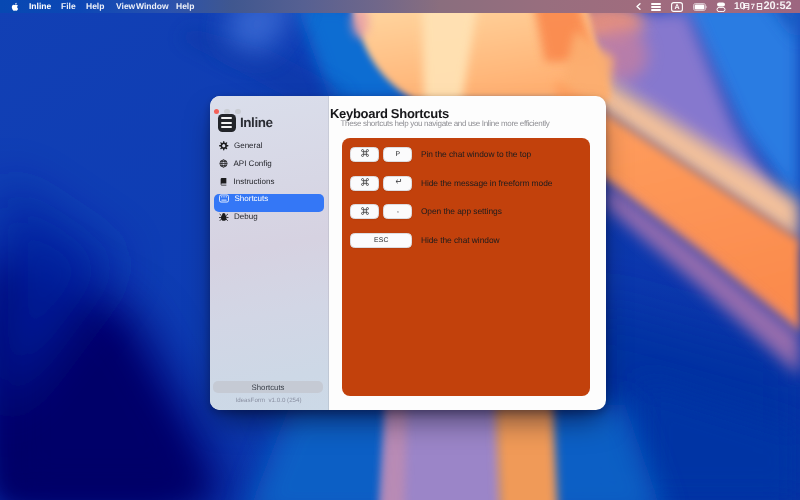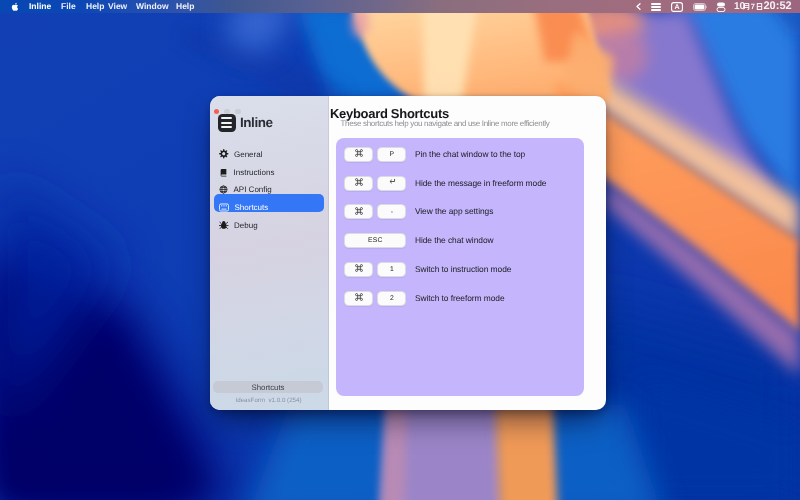--- a/index.html
+++ b/index.html
@@ -28,32 +28,32 @@
 }
 .lights { position:absolute; left:3.5px; top:5.3px; }
 .lights i { display:inline-block; width:5.6px; height:5.6px; border-radius:50%; margin-right:5.4px; }
 .l-red { background:#f35f57; }
 .l-gray { background:#c9ccd3; }
 #applogo { position:absolute; left:8px; top:18px; width:17.5px; height:17.5px; border-radius:4.5px; background:#23252a; }
 #applogo .bar { position:absolute; left:3.2px; width:11.1px; height:2.1px; border-radius:1px; background:#f4f4f4; }
 #apptitle { position:absolute; left:30px; top:18px; height:17.5px; line-height:17.5px; font-size:13.5px; font-weight:bold; color:#2b2d34; letter-spacing:-0.45px; }
 
 #nav { position:absolute; left:4px; top:45.2px; width:110px; }
-.nv { position:relative; height:17.7px; border-radius:5px; display:flex; align-items:flex-end; color:#1f2026; font-size:8px; }
+.nv { position:relative; height:17.7px; border-radius:5px; display:flex; align-items:flex-start; color:#1f2026; font-size:8px; }
 .nv svg { margin-left:5px; margin-right:5.5px; flex:0 0 auto; }
 .nv.sel { background:#3477f6; color:#fff; }
 
 #feedback { position:absolute; left:3px; top:285px; width:110px; height:12px; border-radius:5px;
   background:#c5cad4; text-align:center; line-height:13.5px; font-size:7.8px; color:#3b404a; }
 #version { position:absolute; left:0; top:301px; width:117px; text-align:center; font-size:6.2px; color:#8a90a2; }
 
 #content { position:absolute; left:119px; top:0; width:277px; height:314px; }
 #ctitle { position:absolute; left:1px; top:9.5px; font-size:13px; font-weight:bold; color:#17171a; letter-spacing:-0.3px; }
 #csub { position:absolute; left:11.5px; top:23px; font-size:8.0px; color:#8e8e93; letter-spacing:-0.32px; }
-#panel { position:absolute; left:7px; top:42px; width:248px; height:258px; border-radius:8px; background:#c4b5fd; }
+#panel { position:absolute; left:13px; top:42px; width:248px; height:258px; border-radius:8px; background:#c2410c; }
 .row { position:absolute; left:8.4px; height:15px; width:232px; }
 .keys { position:absolute; left:0; top:0; width:62px; height:15px; }
 kbd { position:absolute; top:0; height:15px; background:#fbfbfc; border:0.8px solid #dcdce0; border-radius:4.5px;
   font-family:"Liberation Sans",sans-serif; font-size:6.8px; color:#232325; text-align:center; line-height:13.5px;
   box-shadow:0 0.5px 1px rgba(0,0,0,0.06); }
 kbd.k1 { left:0; width:29px; }
 kbd.k2 { left:33px; width:29px; }
 kbd.esc { left:0; width:62px; letter-spacing:0.3px; }
 kbd svg { vertical-align:middle; margin-top:-1.5px; }
 .desc { position:absolute; left:70.5px; top:0; height:15px; line-height:15px; font-size:8.4px; color:#1c1c1e; white-space:nowrap; letter-spacing:-0.05px; }
@@ -136,21 +136,21 @@
 </svg>
 
 <div id="menubar">
   <svg style="left:10.5px;top:2px" width="9" height="9" viewBox="0 0 17 17">
     <path fill="#fff" d="M11.6 9.6c0-1.9 1.6-2.8 1.6-2.9-0.9-1.3-2.2-1.4-2.7-1.5-1.2-0.1-2.2 0.7-2.8 0.7-0.6 0-1.5-0.7-2.5-0.7-1.2 0-2.4 0.7-3 1.9-1.3 2.3-0.4 5.6 0.9 7.5 0.6 0.9 1.4 1.9 2.3 1.9 0.9 0 1.3-0.6 2.4-0.6 1.1 0 1.4 0.6 2.4 0.6 1 0 1.6-0.9 2.2-1.8 0.7-1 1-2 1-2.1-0.1 0-1.8-0.7-1.8-3z"></path>
     <path fill="#fff" d="M10 3.6c0.5-0.6 0.8-1.5 0.7-2.3-0.7 0-1.6 0.5-2.1 1.1-0.5 0.5-0.9 1.4-0.8 2.2 0.8 0.1 1.7-0.4 2.2-1z"></path>
   </svg>
   <span class="b" style="left:29px">Inline</span>
   <span style="left:61px">File</span>
   <span style="left:86px">Help</span>
-  <span style="left:108px">View</span>
+  <span style="left:116px">View</span>
   <span style="left:136px">Window</span>
   <span style="left:176px">Help</span>
 
   <svg style="left:636px;top:3px" width="5" height="7" viewBox="0 0 5 7">
         <polyline points="4,0.7 1,3.5 4,6.3" fill="none" stroke="#fff" stroke-width="1.3" stroke-linecap="round" stroke-linejoin="round"></polyline>
       </svg>
   <svg style="left:651px;top:2.6px" width="10" height="8" viewBox="0 0 10 8">
     <rect x="0" y="0" width="10" height="2" rx="1" fill="#fff"></rect>
     <rect x="0" y="3" width="10" height="2" rx="1" fill="#fff"></rect>
     <rect x="0" y="6" width="10" height="2" rx="1" fill="#fff"></rect>
@@ -200,31 +200,31 @@
                 <line x1="6.00" y1="9.00" x2="6.00" y2="11.10"></line>
                 <line x1="3.88" y1="8.12" x2="2.39" y2="9.61"></line>
                 <line x1="3.00" y1="6.00" x2="0.90" y2="6.00"></line>
                 <line x1="3.88" y1="3.88" x2="2.39" y2="2.39"></line>
                 <line x1="6.00" y1="3.00" x2="6.00" y2="0.90"></line>
                 <line x1="8.12" y1="3.88" x2="9.61" y2="2.39"></line>
               </g>
               <circle cx="6" cy="6" r="3.1" fill="none" stroke="#1c1c1e" stroke-width="1.9"></circle>
             </svg>General</div>
       <div class="nv"><svg width="9" height="9" viewBox="0 0 12 12">
-              <path fill="#1c1c1e" d="M2.2 3 Q2.2 1.4 3.8 1.4 L9.8 1.4 L9.8 8.6 L3.8 8.6 Q3 8.6 3 9.5 Q3 10.4 3.8 10.4 L9.8 10.4 L9.8 11.3 L3.8 11.3 Q2.2 11.3 2.2 9.5 Z"></path>
-            </svg>Instructions</div>
-      <div class="nv"><svg width="9" height="9" viewBox="0 0 12 12">
               <g fill="none" stroke="#1c1c1e" stroke-width="1">
                 <circle cx="6" cy="6" r="4.8"></circle>
                 <ellipse cx="6" cy="6" rx="2.2" ry="4.8"></ellipse>
                 <line x1="1.2" y1="6" x2="10.8" y2="6"></line>
                 <line x1="1.9" y1="3.4" x2="10.1" y2="3.4"></line>
                 <line x1="1.9" y1="8.6" x2="10.1" y2="8.6"></line>
               </g>
             </svg>API Config</div>
+      <div class="nv"><svg width="9" height="9" viewBox="0 0 12 12">
+              <path fill="#1c1c1e" d="M2.2 3 Q2.2 1.4 3.8 1.4 L9.8 1.4 L9.8 8.6 L3.8 8.6 Q3 8.6 3 9.5 Q3 10.4 3.8 10.4 L9.8 10.4 L9.8 11.3 L3.8 11.3 Q2.2 11.3 2.2 9.5 Z"></path>
+            </svg>Instructions</div>
       <div class="nv sel"><svg width="10" height="9" viewBox="0 0 13 11">
               <rect x="0.6" y="0.9" width="11.8" height="9.2" rx="2" fill="none" stroke="#fff" stroke-width="1.1"></rect>
               <line x1="3.2" y1="7.6" x2="9.8" y2="7.6" stroke="#fff" stroke-width="1.1"></line>
               <g fill="#fff">
                 <rect x="2.6" y="2.8" width="1.2" height="1.2"></rect>
                 <rect x="4.8" y="2.8" width="1.2" height="1.2"></rect>
                 <rect x="7" y="2.8" width="1.2" height="1.2"></rect>
                 <rect x="9.2" y="2.8" width="1.2" height="1.2"></rect>
               </g>
             </svg>Shortcuts</div>
@@ -264,43 +264,25 @@
             </div>
         <div class="desc">Hide the message in freeform mode</div>
       </div>
       <div class="row" style="top:66.3px">
         <div class="keys">
               <kbd class="k1"><svg width="8" height="8" viewBox="0 0 12 12">
                   <path d="M4 4 H8 V8 H4 Z M4 4 V2.4 A1.6 1.6 0 1 0 2.4 4 H4 M8 4 V2.4 A1.6 1.6 0 1 1 9.6 4 H8 M8 8 V9.6 A1.6 1.6 0 1 0 9.6 8 H8 M4 8 V9.6 A1.6 1.6 0 1 1 2.4 8 H4" fill="none" stroke="#2c2c2e" stroke-width="1.12"></path>
                 </svg></kbd>
               <kbd class="k2" style="line-height:11px">,</kbd>
             </div>
-        <div class="desc">View the app settings</div>
+        <div class="desc">Open the app settings</div>
       </div>
       <div class="row" style="top:95.1px">
         <div class="keys">
               <kbd class="esc">ESC</kbd>
             </div>
         <div class="desc">Hide the chat window</div>
-      </div>
-      <div class="row" style="top:123.9px">
-        <div class="keys">
-              <kbd class="k1"><svg width="8" height="8" viewBox="0 0 12 12">
-                  <path d="M4 4 H8 V8 H4 Z M4 4 V2.4 A1.6 1.6 0 1 0 2.4 4 H4 M8 4 V2.4 A1.6 1.6 0 1 1 9.6 4 H8 M8 8 V9.6 A1.6 1.6 0 1 0 9.6 8 H8 M4 8 V9.6 A1.6 1.6 0 1 1 2.4 8 H4" fill="none" stroke="#2c2c2e" stroke-width="1.12"></path>
-                </svg></kbd>
-              <kbd class="k2">1</kbd>
-            </div>
-        <div class="desc">Switch to instruction mode</div>
-      </div>
-      <div class="row" style="top:152.7px">
-        <div class="keys">
-              <kbd class="k1"><svg width="8" height="8" viewBox="0 0 12 12">
-                  <path d="M4 4 H8 V8 H4 Z M4 4 V2.4 A1.6 1.6 0 1 0 2.4 4 H4 M8 4 V2.4 A1.6 1.6 0 1 1 9.6 4 H8 M8 8 V9.6 A1.6 1.6 0 1 0 9.6 8 H8 M4 8 V9.6 A1.6 1.6 0 1 1 2.4 8 H4" fill="none" stroke="#2c2c2e" stroke-width="1.12"></path>
-                </svg></kbd>
-              <kbd class="k2">2</kbd>
-            </div>
-        <div class="desc">Switch to freeform mode</div>
       </div>
     </div>
   </div>
 </div>
 
 </div>
 
 </body></html>

